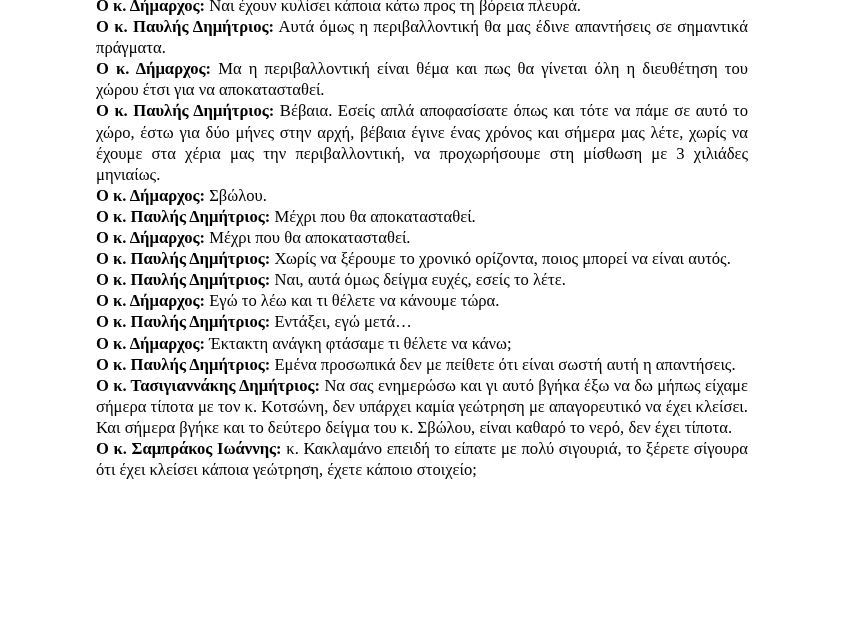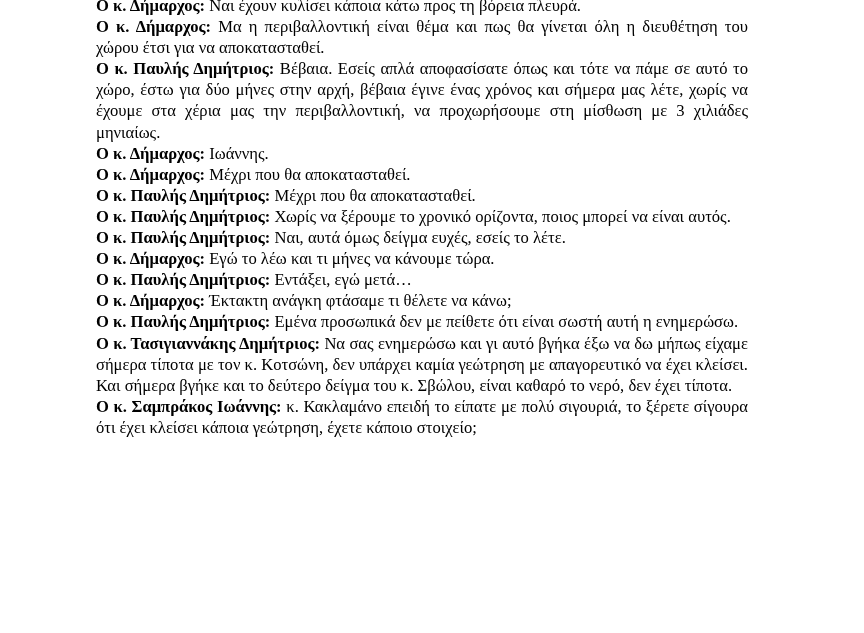--- a/index.html
+++ b/index.html
@@ -40,27 +40,28 @@
   .speaker {
     font-weight: bold;
   }
 </style>
 </head>
 <body>
 
 <div class="page">
   <div class="transcript">
       <p class="para"><span class="speaker">Ο κ. Δήμαρχος:</span> <span>Ναι έχουν κυλίσει κάποια κάτω προς τη βόρεια πλευρά.</span></p>
+      <p class="para"><span class="speaker">Ο κ. Παυλής Δημήτριος:</span> <span>Αυτά όμως η περιβαλλοντική θα μας έδινε απαντήσεις σε σημαντικά πράγματα.</span></p>
       <p class="para"><span class="speaker">Ο κ. Δήμαρχος:</span> <span>Μα η περιβαλλοντική είναι θέμα και πως θα γίνεται όλη η διευθέτηση του χώρου έτσι για να αποκατασταθεί.</span></p>
       <p class="para"><span class="speaker">Ο κ. Παυλής Δημήτριος:</span> <span>Βέβαια. Εσείς απλά αποφασίσατε όπως και τότε να πάμε σε αυτό το χώρο, έστω για δύο μήνες στην αρχή, βέβαια έγινε ένας χρόνος και σήμερα μας λέτε, χωρίς να έχουμε στα χέρια μας την περιβαλλοντική, να προχωρήσουμε στη μίσθωση με 3 χιλιάδες μηνιαίως.</span></p>
-      <p class="para"><span class="speaker">Ο κ. Δήμαρχος:</span> <span>Ιωάννης.</span></p>
+      <p class="para"><span class="speaker">Ο κ. Δήμαρχος:</span> <span>Σβώλου.</span></p>
+      <p class="para"><span class="speaker">Ο κ. Παυλής Δημήτριος:</span> <span>Μέχρι που θα αποκατασταθεί.</span></p>
       <p class="para"><span class="speaker">Ο κ. Δήμαρχος:</span> <span>Μέχρι που θα αποκατασταθεί.</span></p>
-      <p class="para"><span class="speaker">Ο κ. Παυλής Δημήτριος:</span> <span>Μέχρι που θα αποκατασταθεί.</span></p>
       <p class="para"><span class="speaker">Ο κ. Παυλής Δημήτριος:</span> <span>Χωρίς να ξέρουμε το χρονικό ορίζοντα, ποιος μπορεί να είναι αυτός.</span></p>
       <p class="para"><span class="speaker">Ο κ. Παυλής Δημήτριος:</span> <span>Ναι, αυτά όμως δείγμα ευχές, εσείς το λέτε.</span></p>
-      <p class="para"><span class="speaker">Ο κ. Δήμαρχος:</span> <span>Εγώ το λέω και τι μήνες να κάνουμε τώρα.</span></p>
+      <p class="para"><span class="speaker">Ο κ. Δήμαρχος:</span> <span>Εγώ το λέω και τι θέλετε να κάνουμε τώρα.</span></p>
       <p class="para"><span class="speaker">Ο κ. Παυλής Δημήτριος:</span> <span>Εντάξει, εγώ μετά…</span></p>
       <p class="para"><span class="speaker">Ο κ. Δήμαρχος:</span> <span>Έκτακτη ανάγκη φτάσαμε τι θέλετε να κάνω;</span></p>
-      <p class="para"><span class="speaker">Ο κ. Παυλής Δημήτριος:</span> <span>Εμένα προσωπικά δεν με πείθετε ότι είναι σωστή αυτή η ενημερώσω.</span></p>
+      <p class="para"><span class="speaker">Ο κ. Παυλής Δημήτριος:</span> <span>Εμένα προσωπικά δεν με πείθετε ότι είναι σωστή αυτή η απαντήσεις.</span></p>
       <p class="para"><span class="speaker">Ο κ. Τασιγιαννάκης Δημήτριος:</span> <span>Να σας ενημερώσω και γι αυτό βγήκα έξω να δω μήπως είχαμε σήμερα τίποτα με τον κ. Κοτσώνη, δεν υπάρχει καμία γεώτρηση με απαγορευτικό να έχει κλείσει. Και σήμερα βγήκε και το δεύτερο δείγμα του κ. Σβώλου, είναι καθαρό το νερό, δεν έχει τίποτα.</span></p>
       <p class="para"><span class="speaker">Ο κ. Σαμπράκος Ιωάννης:</span> <span>κ. Κακλαμάνο επειδή το είπατε με πολύ σιγουριά, το ξέρετε σίγουρα ότι έχει κλείσει κάποια γεώτρηση, έχετε κάποιο στοιχείο;</span></p>
     </div>
 </div>
 
 </body></html>

